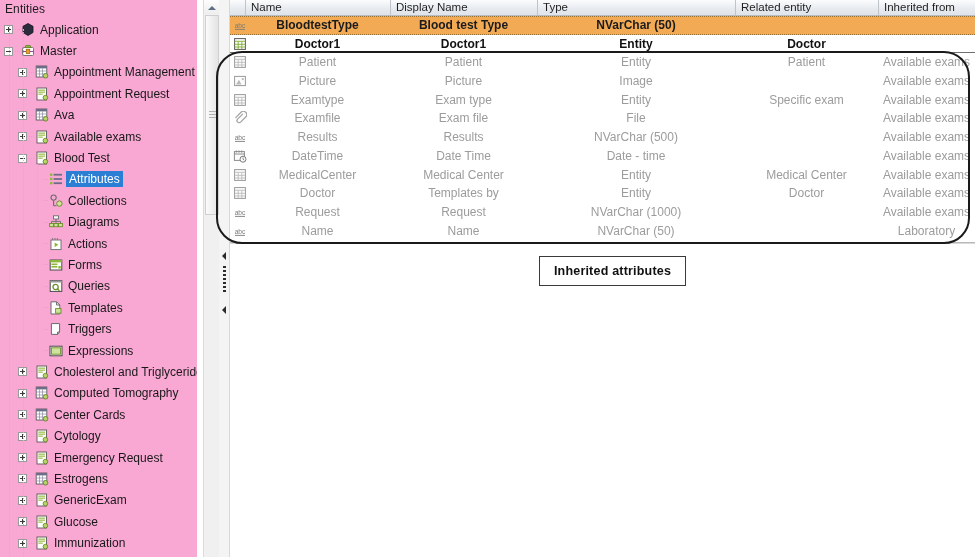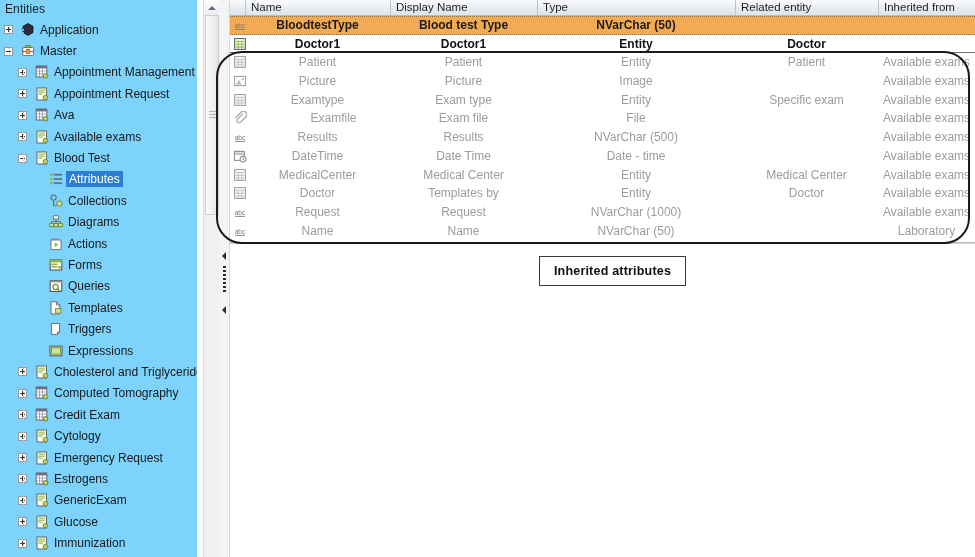--- a/index.html
+++ b/index.html
@@ -16,21 +16,21 @@
     position: relative;
     width: 975px; height: 557px;
     background: #ffffff;
   }
 
   
   #tree-panel {
     position: absolute;
     left: 0; top: 0;
     width: 197px; height: 557px;
-    background: #7dd3fc;
+    background: #f9a8d4;
     overflow: hidden;
   }
   #tree-title {
     position: absolute;
     left: 5px; top: 2px;
     font-size: 12px;
     color: #1c1c1c;
     letter-spacing: 0.1px;
   }
   #tree-body {
@@ -526,21 +526,21 @@
           <div class="tw plus"></div>
           <div class="dashline"></div>
           <div class="ticon">
             <svg class="ic-svg" width="16" height="16" viewBox="0 0 16 16">
               <rect x="2.2" y="2" width="10.6" height="11" fill="#ffffff" stroke="#5a5a5a" stroke-width="0.9"></rect>
               <rect x="2.2" y="2" width="10.6" height="2.4" fill="#6d6d8a"></rect>
               <path d="M5.5 4.4v8.6M8.5 4.4v8.6M2.2 7h10.6M2.2 10h10.6" stroke="#8a8aa0" stroke-width="0.7"></path>
               <circle cx="11.6" cy="11.8" r="2.3" fill="#b8d468" stroke="#5d7d1f" stroke-width="0.8"></circle>
             </svg>
           </div>
-          <span class="tlabel">Credit Exam</span>
+          <span class="tlabel">Center Cards</span>
         </div>
         <div class="tnode" style="padding-left: 18px;">
           <div class="tw plus"></div>
           <div class="dashline"></div>
           <div class="ticon">
             <svg class="ic-svg" width="16" height="16" viewBox="0 0 16 16">
               <rect x="3" y="2" width="9.5" height="12" fill="#ffffff" stroke="#5a5a5a" stroke-width="0.9"></rect>
               <rect x="4.3" y="3.6" width="6.8" height="1.1" fill="#8fb83a"></rect>
               <rect x="4.3" y="5.6" width="6.8" height="1.1" fill="#8fb83a"></rect>
               <rect x="4.3" y="7.6" width="4.4" height="1.1" fill="#8fb83a"></rect>
@@ -713,21 +713,21 @@
           <div class="cell" style="left: 15px; width: 145px;">Examtype</div>
           <div class="cell" style="left: 160px; width: 147px;">Exam type</div>
           <div class="cell" style="left: 307px; width: 198px;">Entity</div>
           <div class="cell" style="left: 505px; width: 143px;">Specific exam</div>
           <div class="cell" style="left: 648px; width: 97px;">Available exams</div>
         </div>
         <div class="grow dim">
           <div class="rowicon"><svg width="14" height="14" viewBox="0 0 14 14">
               <path d="M9.6 3.1 4.6 8.1a2.1 2.1 0 0 0 3 3l5.1-5.1a3.3 3.3 0 0 0-4.7-4.7L2.8 6.6" fill="none" stroke="#a3a3a3" stroke-width="1.25" stroke-linecap="round"></path>
             </svg></div>
-          <div class="cell" style="left: 15px; width: 145px; margin-left: 16px;">Examfile</div>
+          <div class="cell" style="left: 15px; width: 145px;">Examfile</div>
           <div class="cell" style="left: 160px; width: 147px;">Exam file</div>
           <div class="cell" style="left: 307px; width: 198px;">File</div>
           <div class="cell" style="left: 505px; width: 143px;"></div>
           <div class="cell" style="left: 648px; width: 97px;">Available exams</div>
         </div>
         <div class="grow dim">
           <div class="rowicon"><svg width="14" height="14" viewBox="0 0 14 14">
               <text x="7" y="9.5" font-size="6.6" font-family="Liberation Sans,sans-serif" fill="#7a7a7a" text-anchor="middle">abc</text>
               <path d="M2 11.4h10" stroke="#7a7a7a" stroke-width="0.9"></path>
             </svg></div>

